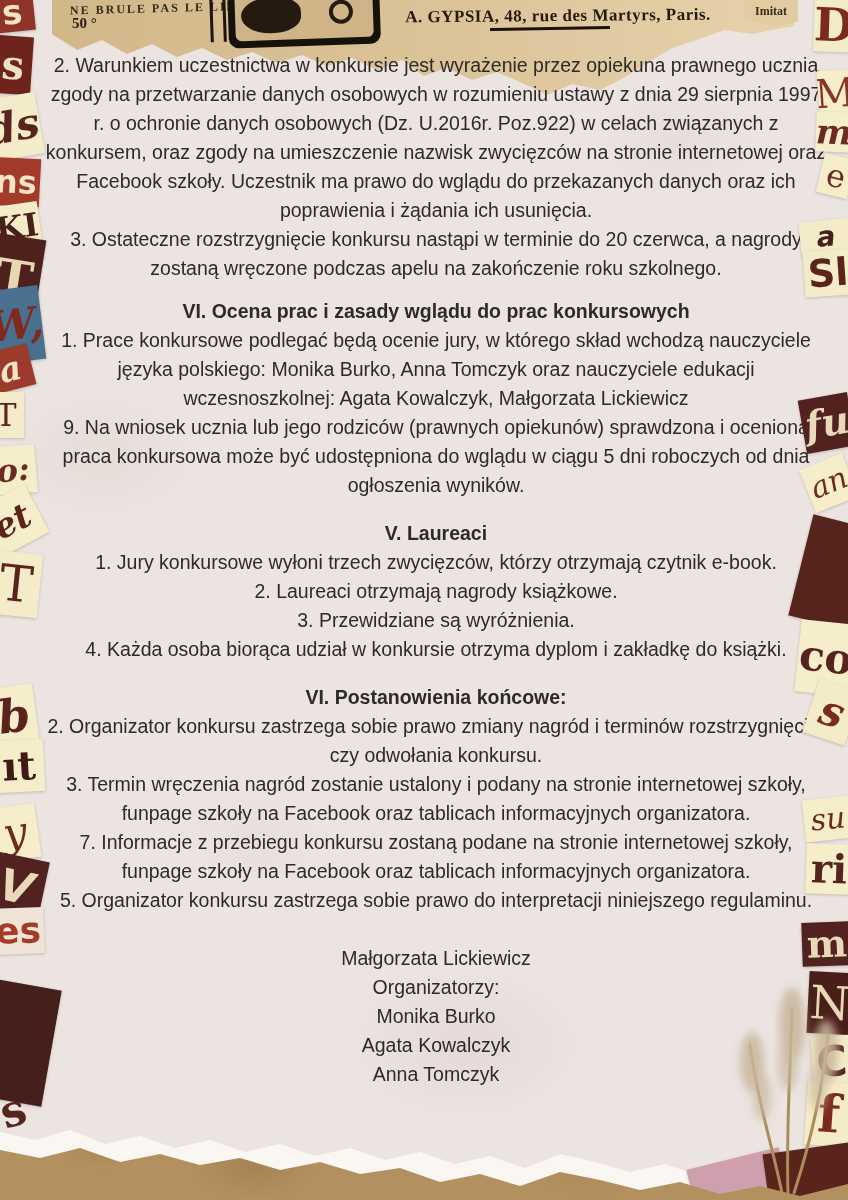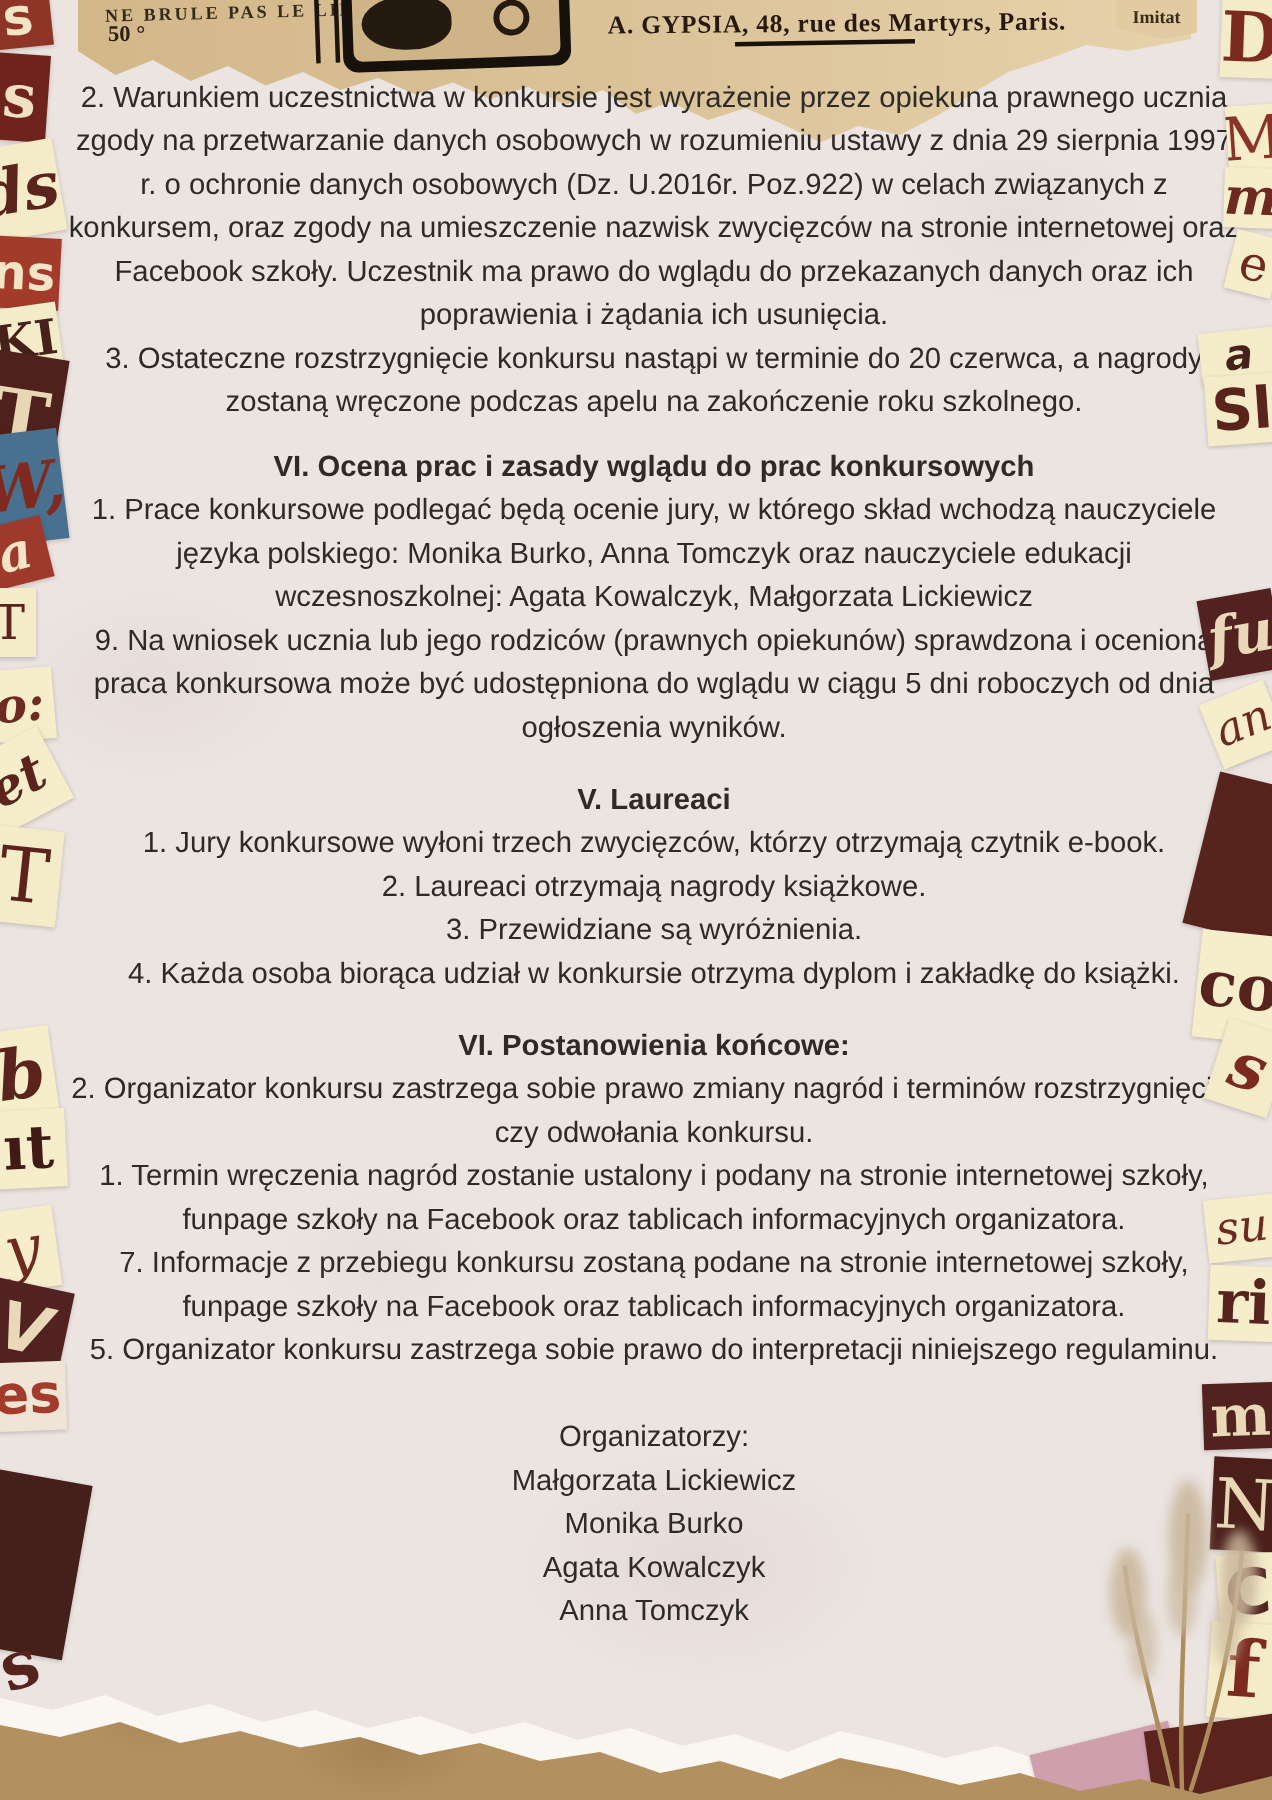--- a/index.html
+++ b/index.html
@@ -136,26 +136,26 @@
       <div class="block item">9. Na wniosek ucznia lub jego rodziców (prawnych opiekunów) sprawdzona i oceniona praca konkursowa może być udostępniona do wglądu w ciągu 5 dni roboczych od dnia ogłoszenia wyników.</div>
       <div class="block gap-md"></div>
       <div class="block heading">V. Laureaci</div>
       <div class="block item">1. Jury konkursowe wyłoni trzech zwycięzców, którzy otrzymają czytnik e-book.</div>
       <div class="block item">2. Laureaci otrzymają nagrody książkowe.</div>
       <div class="block item">3. Przewidziane są wyróżnienia.</div>
       <div class="block item">4. Każda osoba biorąca udział w konkursie otrzyma dyplom i zakładkę do książki.</div>
       <div class="block gap-md"></div>
       <div class="block heading">VI. Postanowienia końcowe:</div>
       <div class="block item">2. Organizator konkursu zastrzega sobie prawo zmiany nagród i terminów rozstrzygnięcia, czy odwołania konkursu.</div>
-      <div class="block item">1. Termin wręczenia nagród zostanie ustalony i podany na stronie internetowej szkoły, funpage szkoły na Facebook oraz tablicach informacyjnych organizatora.</div>
+      <div class="block item">3. Termin wręczenia nagród zostanie ustalony i podany na stronie internetowej szkoły, funpage szkoły na Facebook oraz tablicach informacyjnych organizatora.</div>
       <div class="block item">7. Informacje z przebiegu konkursu zostaną podane na stronie internetowej szkoły, funpage szkoły na Facebook oraz tablicach informacyjnych organizatora.</div>
       <div class="block item">5. Organizator konkursu zastrzega sobie prawo do interpretacji niniejszego regulaminu.</div>
       <div class="block gap-lg"></div>
+      <div class="block item">Małgorzata Lickiewicz</div>
       <div class="block item">Organizatorzy:</div>
-      <div class="block item">Małgorzata Lickiewicz</div>
       <div class="block item">Monika Burko</div>
       <div class="block item">Agata Kowalczyk</div>
       <div class="block item">Anna Tomczyk</div>
     </div>
 
   <div class="white-tear"></div>
 
   <svg class="pampas" width="130" height="230" viewBox="0 0 130 230">
     <defs>
       <filter id="pbl" x="-60%" y="-60%" width="220%" height="220%">

